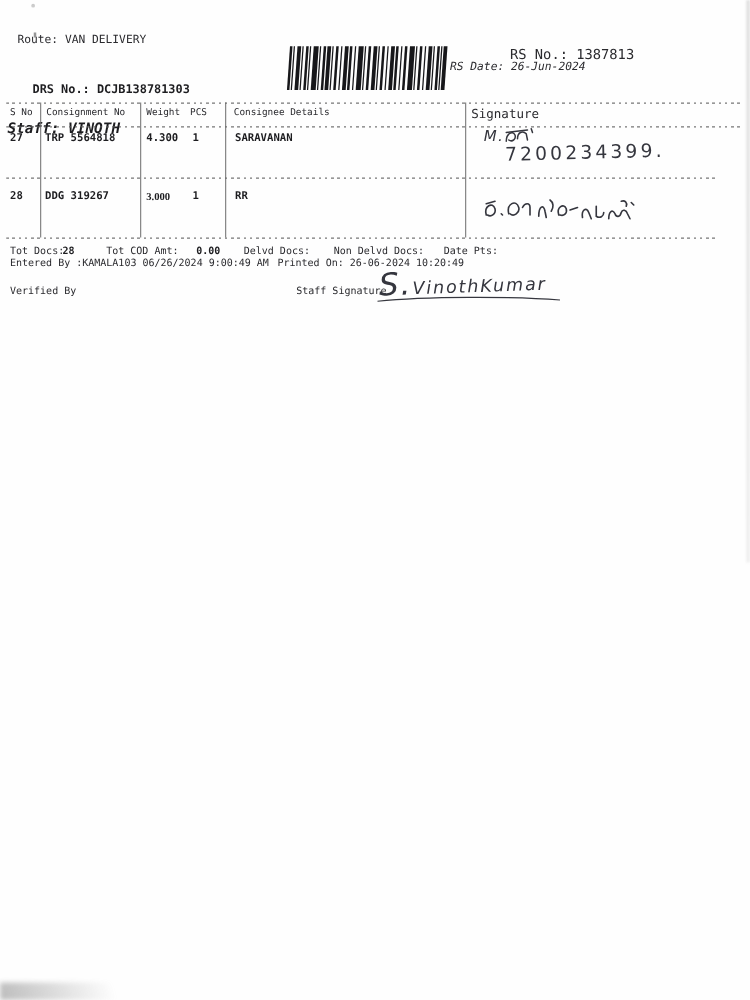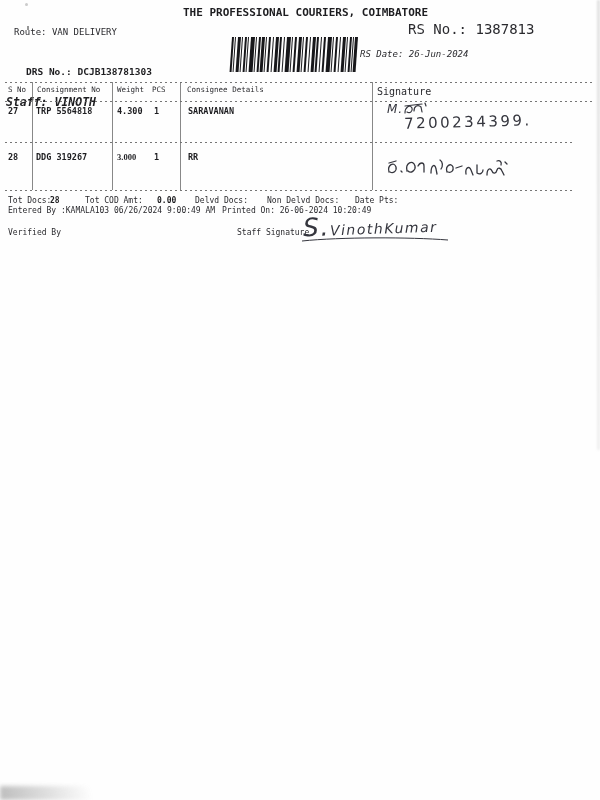--- a/index.html
+++ b/index.html
@@ -18,21 +18,20 @@
              transform:rotate(-2deg);}
   .sig-staff::first-letter{font-size:25px;}
   svg{position:absolute;overflow:visible;}
   .artifact{position:absolute;pointer-events:none;}
 </style>
 </head>
 <body>
 
 <div id="page">
 
-  <div class="t b" style="left:183px;top:7px;font-size:11px;">THE PROFESSIONAL COURIERS, COIMBATORE</div>
 
   <div class="t" style="left:14px;top:28px;font-size:9px;"><span>Route:</span><span> </span><span>VAN DELIVERY</span></div>
 
   <div class="t b i" style="left:6px;top:49px;font-size:11.5px;margin-top:47px;"><span>Staff:</span><span> </span><span>VINOTH</span></div>
 
   <div class="t b" style="left:26px;top:67px;font-size:9.5px;"><span>DRS No.:</span><span> </span><span>DCJB138781303</span></div>
 
   <svg style="left:230px;top:37px;" width="127" height="35" viewBox="0 0 127 35">
     <g fill="#17171a" transform="skewX(-4)" transform-origin="0 0">
       <rect x="2" y="0" width="2" height="35"></rect>
@@ -67,21 +66,21 @@
         <rect x="106" y="0" width="2" height="35"></rect>
       <rect x="110" y="0" width="1" height="35"></rect>
         <rect x="113" y="0" width="3" height="35"></rect>
       <rect x="117" y="0" width="1" height="35"></rect>
         <rect x="120" y="0" width="2" height="35"></rect>
       <rect x="123" y="0" width="1" height="35"></rect>
         <rect x="125" y="0" width="3" height="35"></rect>
     </g>
   </svg>
 
-  <div class="t" style="left:360px;top:22px;font-size:14px;padding-left:48px;"><span>RS No.:</span><span> </span><span>1387813</span></div>
+  <div class="t" style="left:360px;top:38px;font-size:11px;padding-left:48px;"><span>RS No.:</span><span> </span><span>1387813</span></div>
   <div class="t i" style="left:360px;top:50px;font-size:9px;"><span>RS Date:</span><span> </span><span>26-Jun-2024</span></div>
 
   <div class="hline" style="left:5px;top:82px;width:588px;"></div>
   <div class="hline" style="left:5px;top:101px;width:588px;"></div>
   <div class="hline" style="left:5px;top:142px;width:567px;"></div>
   <div class="hline" style="left:5px;top:190px;width:567px;"></div>
   <div class="vline" style="left:32px;top:82px;height:108px;"></div>
   <div class="vline" style="left:112px;top:82px;height:108px;"></div>
   <div class="vline" style="left:180px;top:82px;height:108px;"></div>
   <div class="vline" style="left:372px;top:82px;height:108px;"></div>

